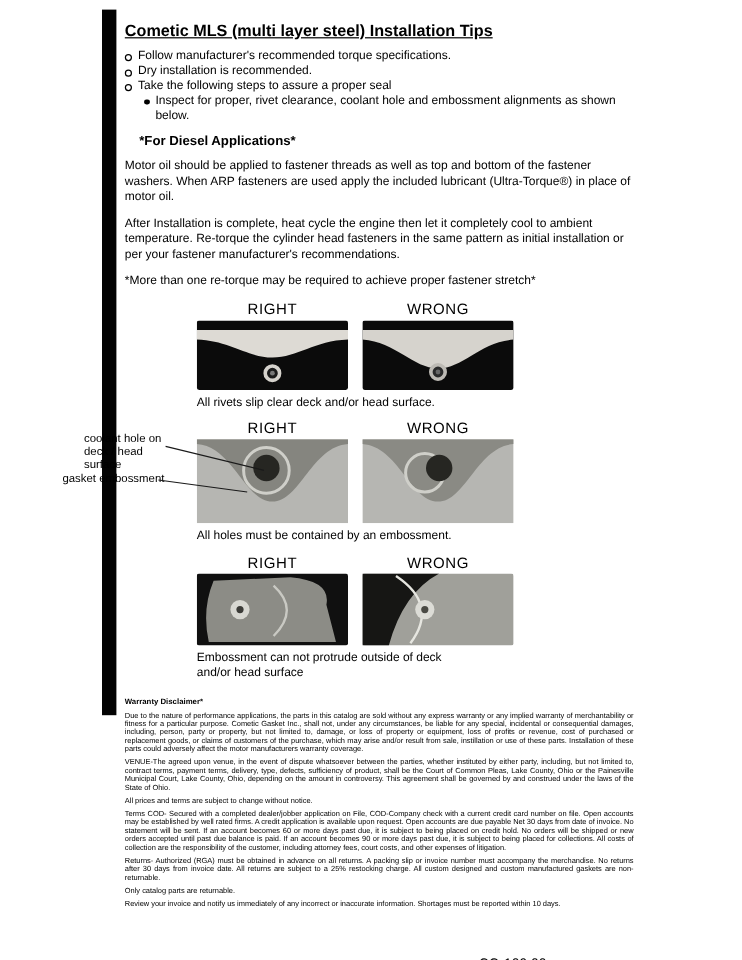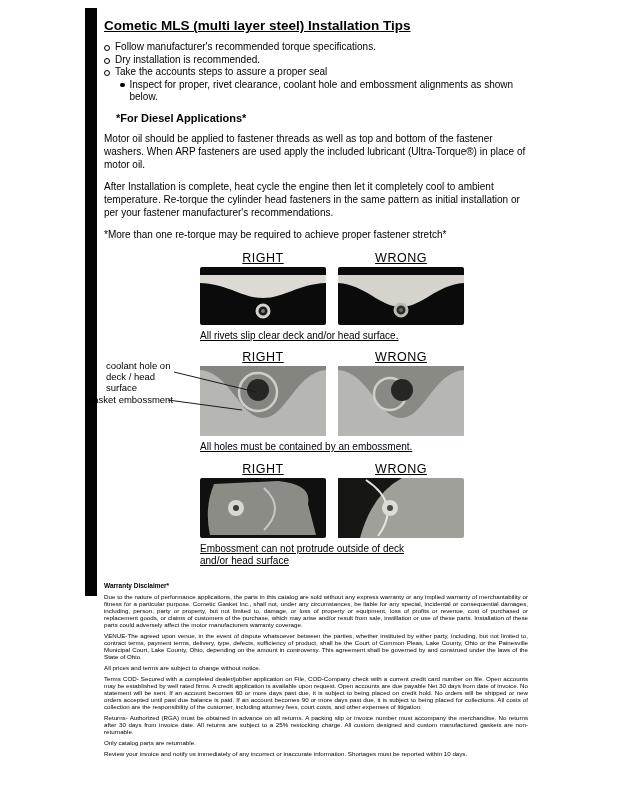--- a/index.html
+++ b/index.html
@@ -10,21 +10,21 @@
   .left-bar{position:absolute;left:85px;top:8px;width:12px;height:588px;background:#030303;}
   .content{position:absolute;left:104px;top:18px;width:426px;}
   .title{font-size:13.5px;font-weight:bold;text-decoration:underline;margin:0 0 8px 0;}
   .bullet{display:flex;align-items:flex-start;font-size:10px;line-height:12.5px;}
   .bullet.sub{margin-left:16px;}
   .marker-open{width:4px;height:4px;border:1px solid #000;border-radius:50%;margin:4px 5px 0 0;flex:none;}
   .marker-filled{width:4.5px;height:4.5px;background:#000;border-radius:50%;margin:4px 5px 0 0;flex:none;}
   .heading{font-size:11px;font-weight:bold;margin:8px 12px;}
   .para{font-size:10px;line-height:13px;margin:0 0 9px 0;width:424px;}
   .note{font-size:10px;line-height:13px;margin:2px 0 10px 0;}
-  .dg{margin-left:96px;width:288px;position:relative;margin-bottom:8px;text-decoration:underline;}
+  .dg{margin-left:60px;width:288px;position:relative;margin-bottom:8px;}
   .dg-labels{display:flex;gap:12px;}
   .dg-label{width:126px;text-align:center;font-size:12.5px;letter-spacing:.5px;}
   .dg-images{display:flex;gap:12px;margin-top:2px;}
   .dg-img{width:126px;}
   .dg-img svg{display:block;width:126px;height:auto;}
   .dg-caption{font-size:10px;line-height:12.5px;margin-top:5px;max-width:215px;}
   .annot{position:absolute;font-size:9.5px;line-height:11px;}
   .annot-coolant{left:-94px;top:10px;width:82px;}
   .annot-emboss{left:-112px;top:44px;white-space:nowrap;}
   .connector{position:absolute;left:-96px;top:0;width:180px;height:90px;pointer-events:none;}
@@ -46,21 +46,21 @@
     <div class="bullet">
       <span class="marker-open"></span>
       <span>Follow manufacturer's recommended torque specifications.</span>
     </div>
     <div class="bullet">
       <span class="marker-open"></span>
       <span>Dry installation is recommended.</span>
     </div>
     <div class="bullet">
       <span class="marker-open"></span>
-      <span>Take the accounts steps to assure a proper seal</span>
+      <span>Take the following steps to assure a proper seal</span>
     </div>
     <div class="bullet sub">
       <span class="marker-filled"></span>
       <span>Inspect for proper, rivet clearance, coolant hole and embossment alignments as shown below.</span>
     </div>
   </div>
 
   <h2 class="heading">*For Diesel Applications*</h2>
   <p class="para">Motor oil should be applied to fastener threads as well as top and bottom of the fastener washers. When ARP fasteners are used apply the included lubricant (Ultra-Torque®) in place of motor oil.</p>
   <p class="para">After Installation is complete, heat cycle the engine then let it completely cool to ambient temperature. Re-torque the cylinder head fasteners in the same pattern as initial installation or per your fastener manufacturer's recommendations.</p>

